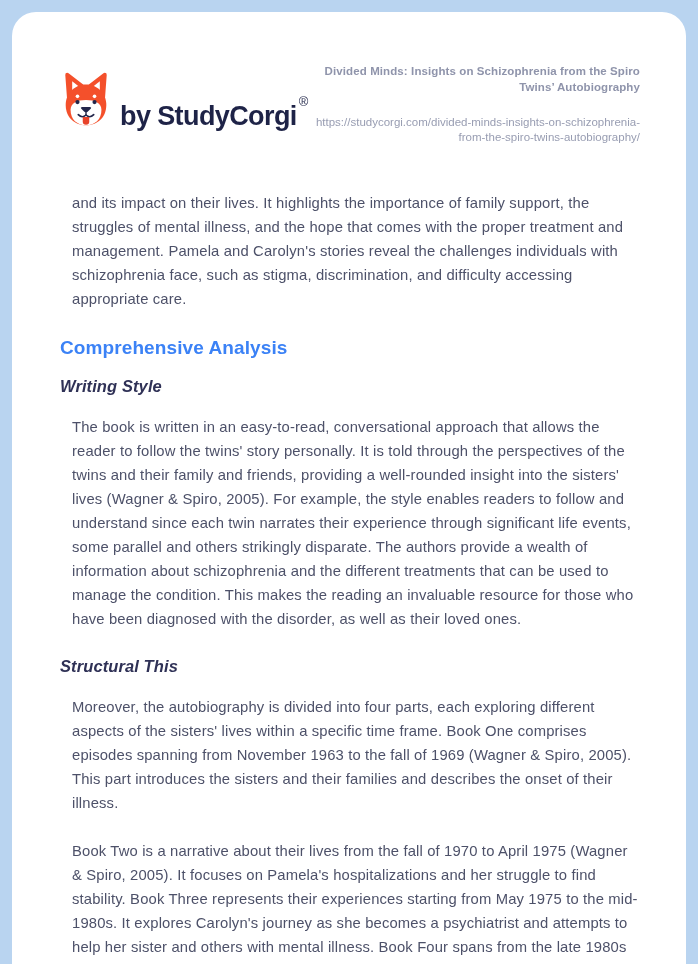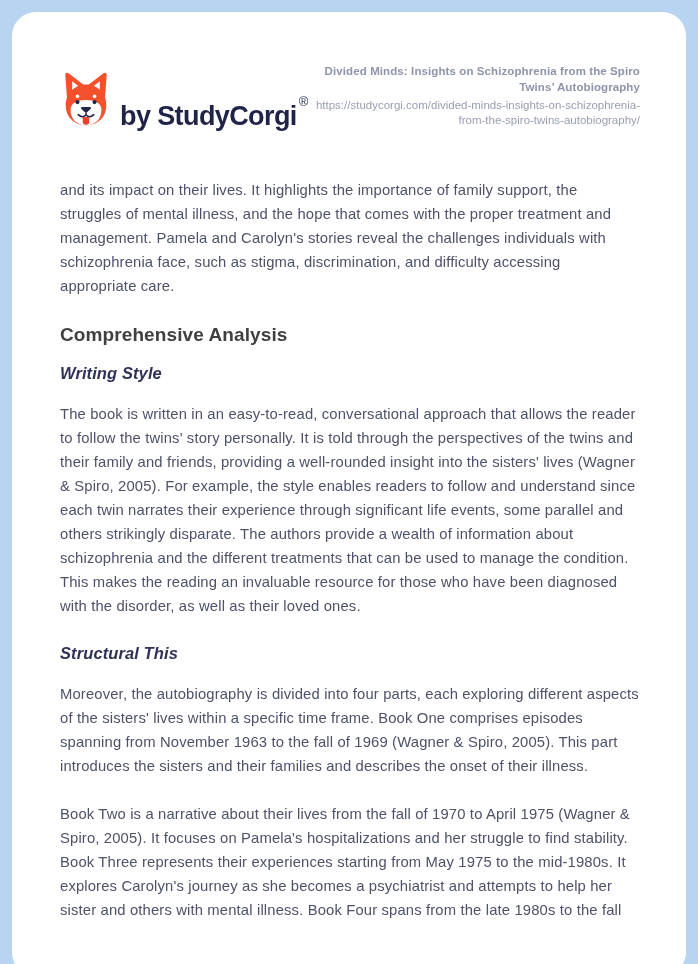--- a/index.html
+++ b/index.html
@@ -53,46 +53,46 @@
     text-align: right;
   }
   .doc-title {
     font-size: 11.5px;
     line-height: 15.5px;
     font-weight: 700;
     color: #8f94ab;
     letter-spacing: 0.1px;
   }
   .doc-url {
-    margin-top: 3px;
+    margin-top: 20px;
     font-size: 11.5px;
     line-height: 15px;
     font-weight: 400;
     color: #989db2;
     overflow-wrap: break-word;
     word-break: break-word;
     display: block;
     text-decoration: none;
     cursor: pointer;
   }
   
   .article { max-width: 582px; }
   .article p {
     font-size: 14.8px;
     line-height: 24px;
     letter-spacing: 0.15px;
     color: #4d5169;
-    margin: 0 0 24px 0;
+    margin: 0 0 24px 12px;
   }
   .article h2 {
     font-size: 19px;
     line-height: 26px;
     font-weight: 800;
     letter-spacing: 0.1px;
-    color: #404040;
+    color: #3b82f6;
     margin: 0 0 14px 0;
   }
   .article h3 {
     font-size: 16.5px;
     line-height: 22px;
     font-weight: 800;
     letter-spacing: 0.1px;
     color: #2f3156;
     margin: 0 0 18px 0;
     font-style: italic;

